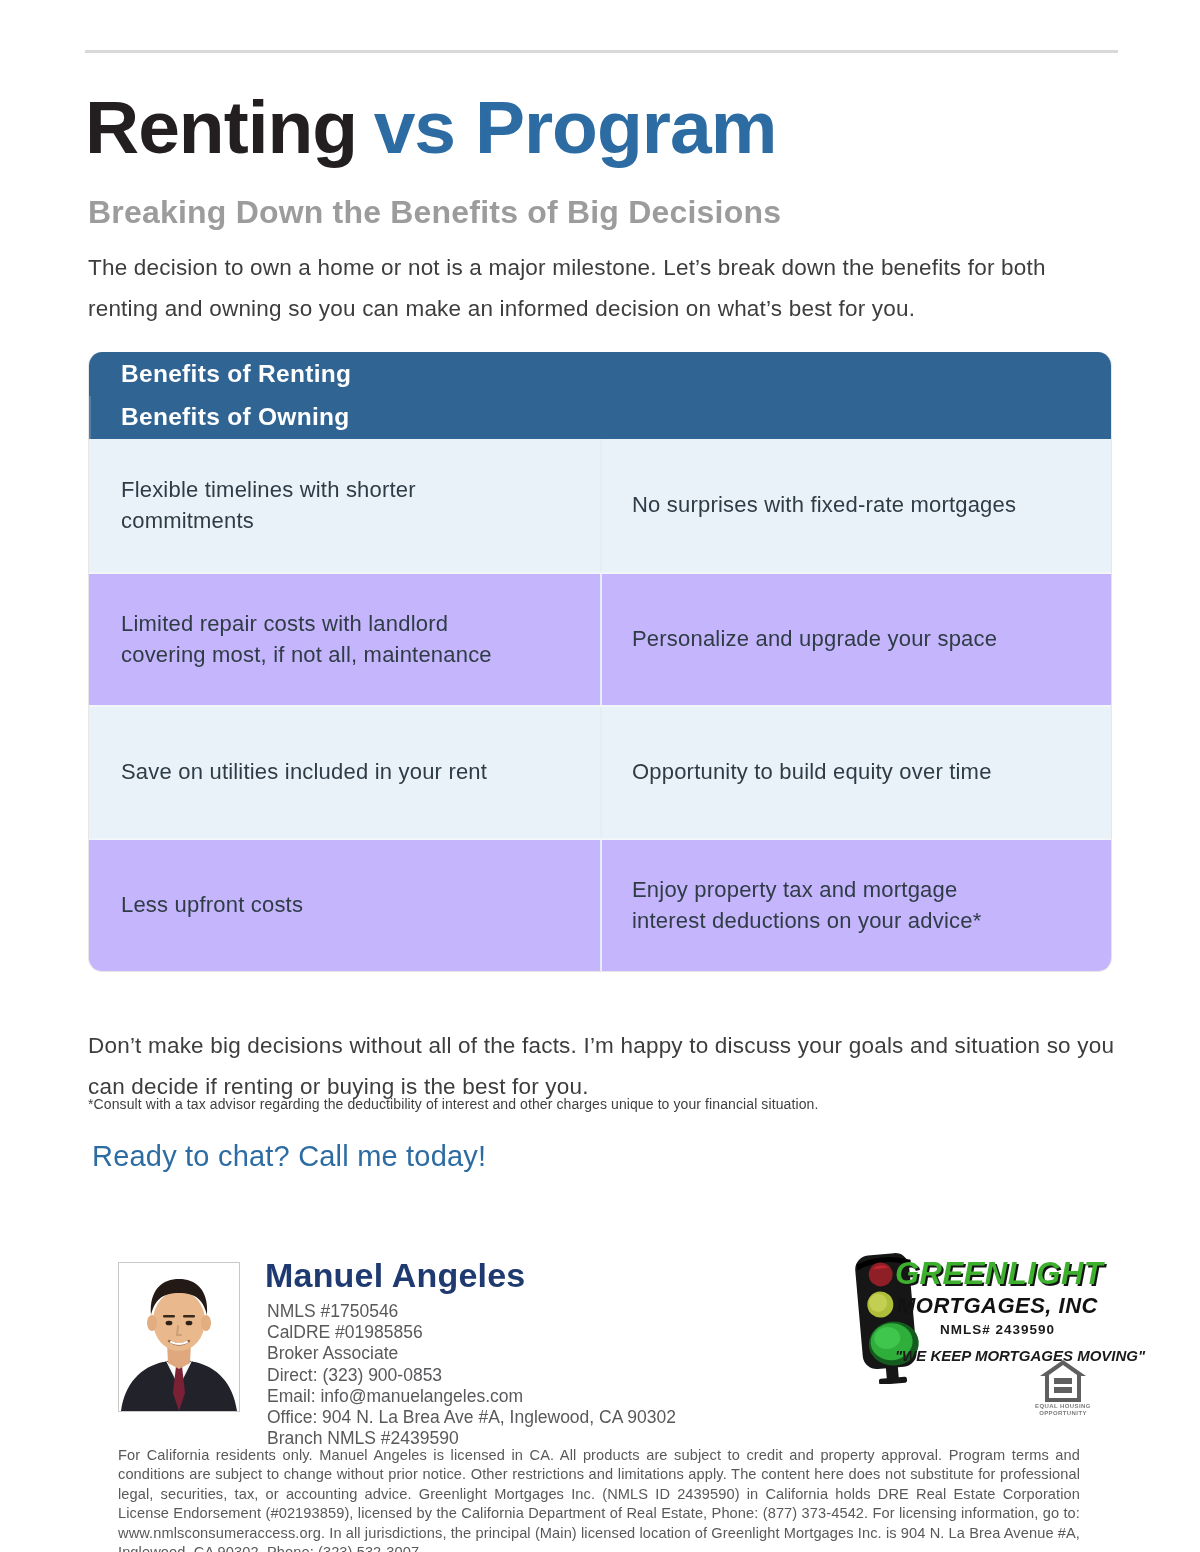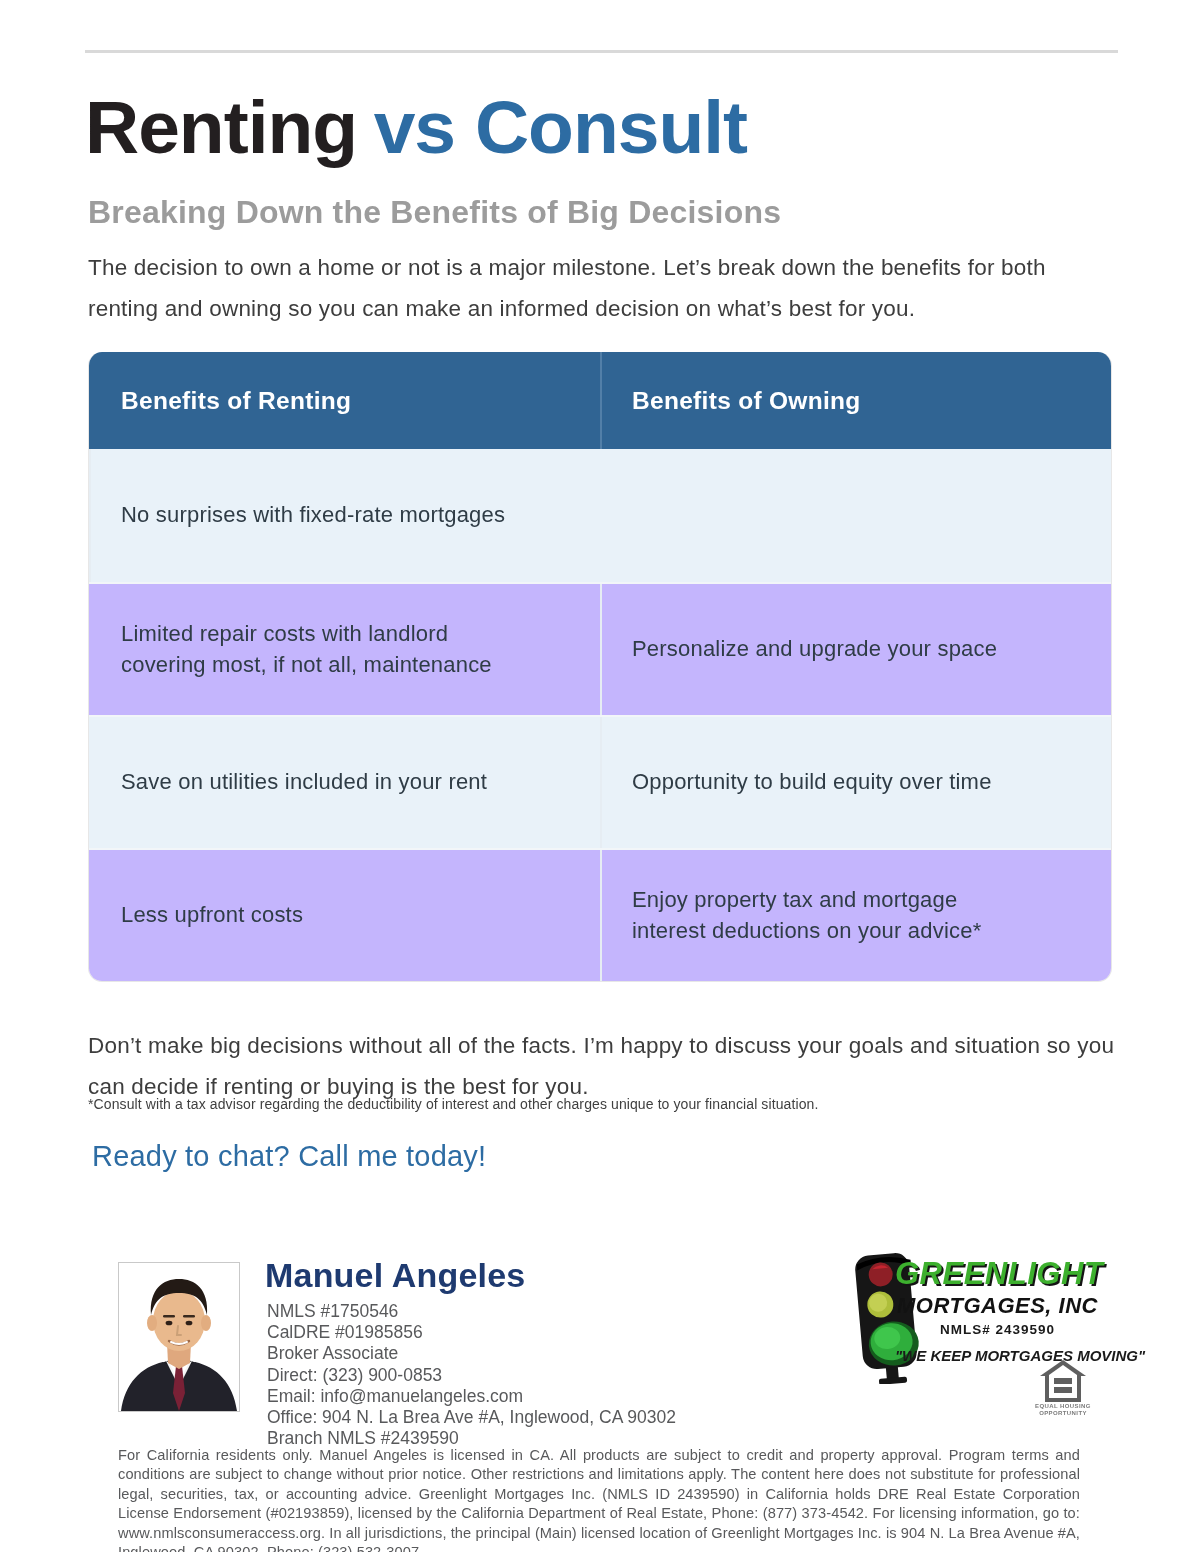--- a/index.html
+++ b/index.html
@@ -18,21 +18,21 @@
 
   .body-par { font-size:22.5px; color:#3d3d3d; line-height:1.82; letter-spacing:0.2px; }
   .intro { position:absolute; left:88px; top:248px; width:1015px; }
   .closing { position:absolute; left:88px; top:1026px; width:1030px; }
 
   .benefits-table {
     position:absolute; left:88px; top:352px; width:1024px;
     border-radius:14px; overflow:hidden;
     border:1px solid #e7e7e7; border-top:none;
   }
-  .t-header { display:grid; grid-template-columns:1fr 1fr; background:#306493; height:97px; }
+  .t-header { display:grid; grid-template-columns:1fr; background:#306493; height:87px; }
   .t-header .hcell { display:flex; align-items:center; padding-left:32px; color:#ffffff; font-size:24.5px; font-weight:700; letter-spacing:0.3px; }
   .t-header .hcell.right { border-left:2px solid #527fa8; padding-left:30px; }
   .t-row { display:grid; grid-template-columns:1fr 1fr; height:133px; }
   .t-row.alt { background:#e9f2f9; }
   .t-row.plain { background:#c4b5fd; }
   .t-row + .t-row { border-top:2px solid #f2f6f9; }
   .t-row .cell { display:flex; align-items:center; font-size:22px; color:#2f3c46; line-height:1.38; letter-spacing:0.2px; }
   .t-row .cell.left { padding-left:32px; padding-right:88px; }
   .t-row .cell.right { border-left:2px solid #e6edf3; padding-left:30px; padding-right:74px; }
 
@@ -66,32 +66,33 @@
     font-size:14.6px; color:#58595b; line-height:1.33; text-align:justify; letter-spacing:0.1px;
   }
 </style>
 </head>
 <body>
 
 <div class="page">
 
   <div class="top-rule"></div>
 
-  <h1 class="title"><span class="dark">Renting</span><span class="blue">vs Consult</span></h1>
+  <h1 class="title"><span class="dark">Renting</span><span class="blue">vs Program</span></h1>
 
   <h2 class="subtitle">Breaking Down the Benefits of Big Decisions</h2>
 
   <p class="body-par intro">The decision to own a home or not is a major milestone. Let’s break down the benefits for both renting and owning so you can make an informed decision on what’s best for you.</p>
 
   <div class="benefits-table">
     <div class="t-header">
       <div class="hcell">Benefits of Renting</div>
       <div class="hcell right">Benefits of Owning</div>
     </div>
     <div class="t-row alt">
+      <div class="cell left">Flexible timelines with shorter commitments</div>
       <div class="cell right">No surprises with fixed-rate mortgages</div>
     </div>
     <div class="t-row plain">
       <div class="cell left">Limited repair costs with landlord covering most, if not all, maintenance</div>
       <div class="cell right">Personalize and upgrade your space</div>
     </div>
     <div class="t-row alt">
       <div class="cell left">Save on utilities included in your rent</div>
       <div class="cell right">Opportunity to build equity over time</div>
     </div>

